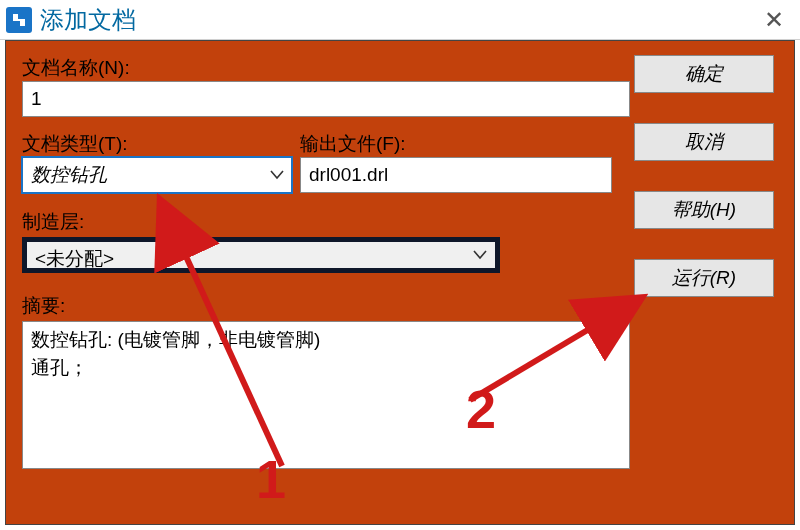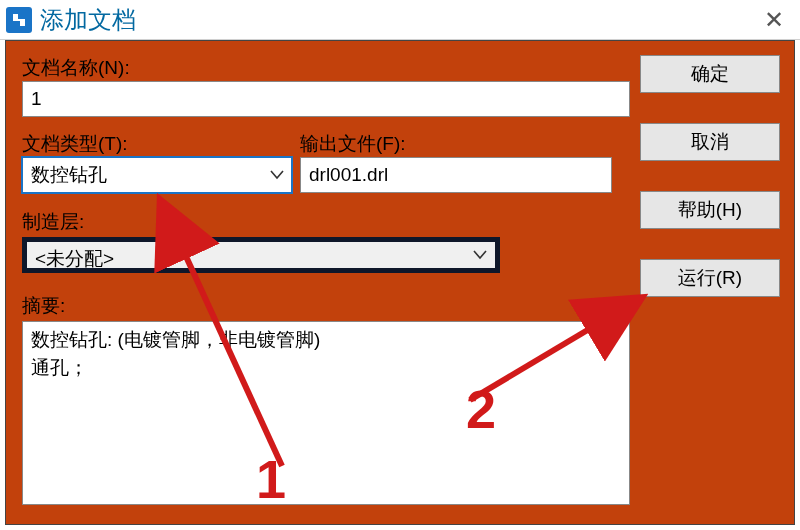--- a/index.html
+++ b/index.html
@@ -55,23 +55,24 @@
     background: #f0f0f0;
   }
   .content {
     position: absolute;
     left: 0; top: 0; right: 0; bottom: 0;
     background: #c2410c;
     padding: 14px 16px;
   }
   .buttons-col {
     position: absolute;
-    right: 14px;
+    right: 20px;
     top: 14px;
     width: 140px;
+    font-style: italic;
   }
   .btn {
     display: block;
     width: 140px;
     height: 38px;
     line-height: 36px;
     text-align: center;
     background: #e6e6e6;
     border: 1px solid #888;
     margin-bottom: 30px;
@@ -106,20 +107,21 @@
   }
   .col { flex: 0 0 auto; }
   .selectwrap {
     position: relative;
     width: 270px;
     height: 36px;
   }
   .selectwrap.focused {
     outline: 2px solid #1a74c7;
     outline-offset: -1px;
+    font-style: italic;
   }
   .selectbox {
     width: 100%;
     height: 100%;
     border: 1px solid #888;
     background: #fff;
     padding: 0 34px 0 8px;
     font-size: 19px;
     line-height: 34px;
   }
@@ -152,21 +154,21 @@
     line-height: 34px;
   }
   .mfg-arrow {
     position: absolute;
     right: 0; top: 0;
     width: 30px; height: 100%;
     display:flex;align-items:center;justify-content:center;
   }
   .summary-box {
     width: 608px;
-    height: 184px;
+    height: 148px;
     border: 1px solid #888;
     background: #fff;
     padding: 4px 8px;
     font-size: 19px;
     line-height: 28px;
     margin-top: 2px;
     white-space: pre-wrap;
     font-family: inherit;
     resize: none;
   }

